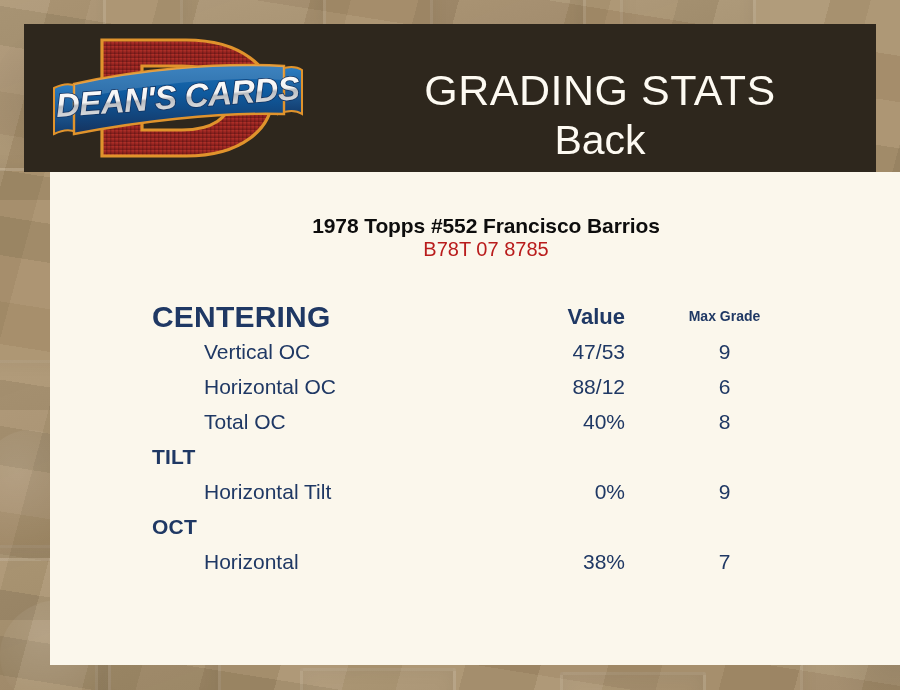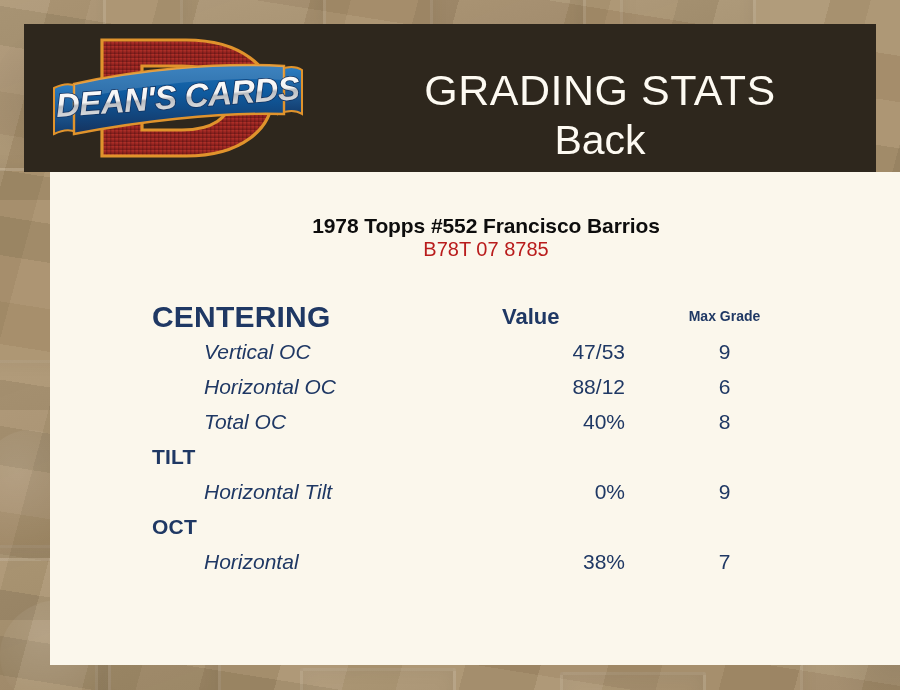--- a/index.html
+++ b/index.html
@@ -148,21 +148,21 @@
     vertical-align: middle;
   }
 
   .hdr-section {
     text-align: left;
     font-size: 30px;
     font-weight: bold;
     letter-spacing: 0.2px;
   }
   .hdr-value {
-    text-align: left;
+    text-align: right;
     font-size: 22px;
     font-weight: bold;
     padding-right: 12px !important;
     margin-top: 44px;
   }
   .hdr-grade {
     text-align: center;
     font-size: 14px;
     font-weight: bold;
   }
@@ -172,21 +172,20 @@
     font-size: 21px;
     font-weight: bold;
     letter-spacing: 0.2px;
     margin-top: 40px;
   }
   .row-label {
     text-align: left;
     font-size: 21px;
     font-weight: 400;
     padding-left: 52px !important;
-    font-style: italic;
   }
   .row-value {
     text-align: right;
     font-size: 21px;
     font-weight: 400;
     padding-right: 12px !important;
   }
   .row-grade {
     text-align: center;
     font-size: 21px;

